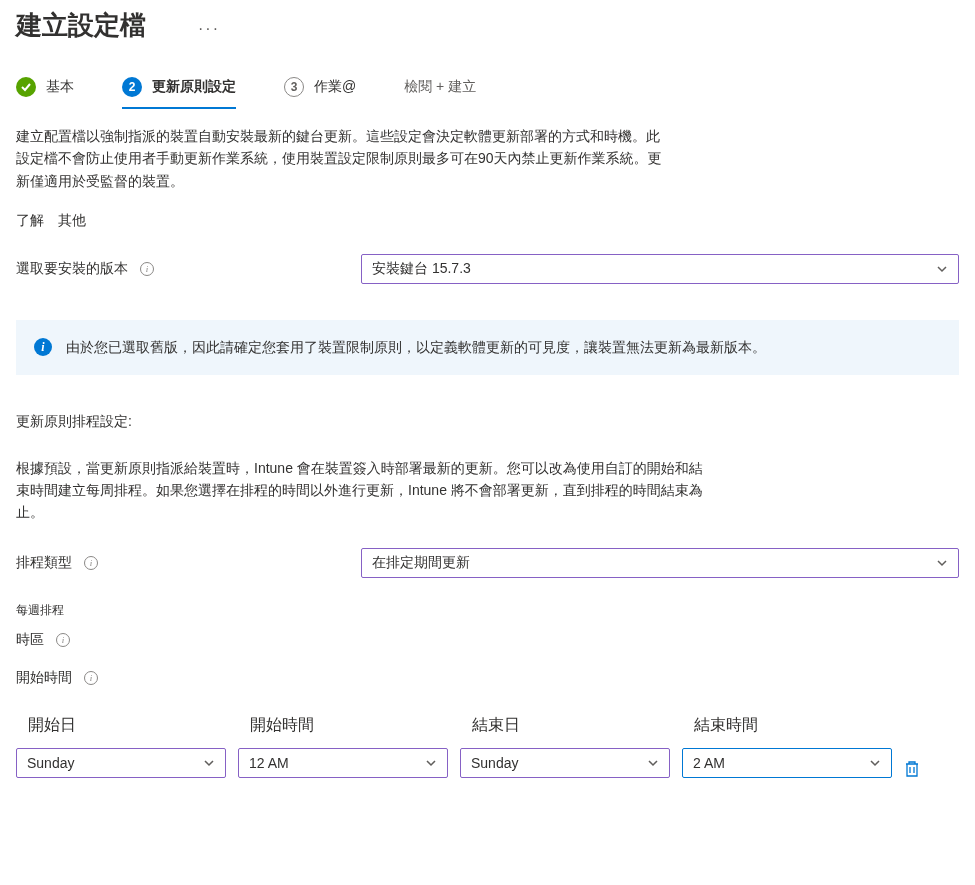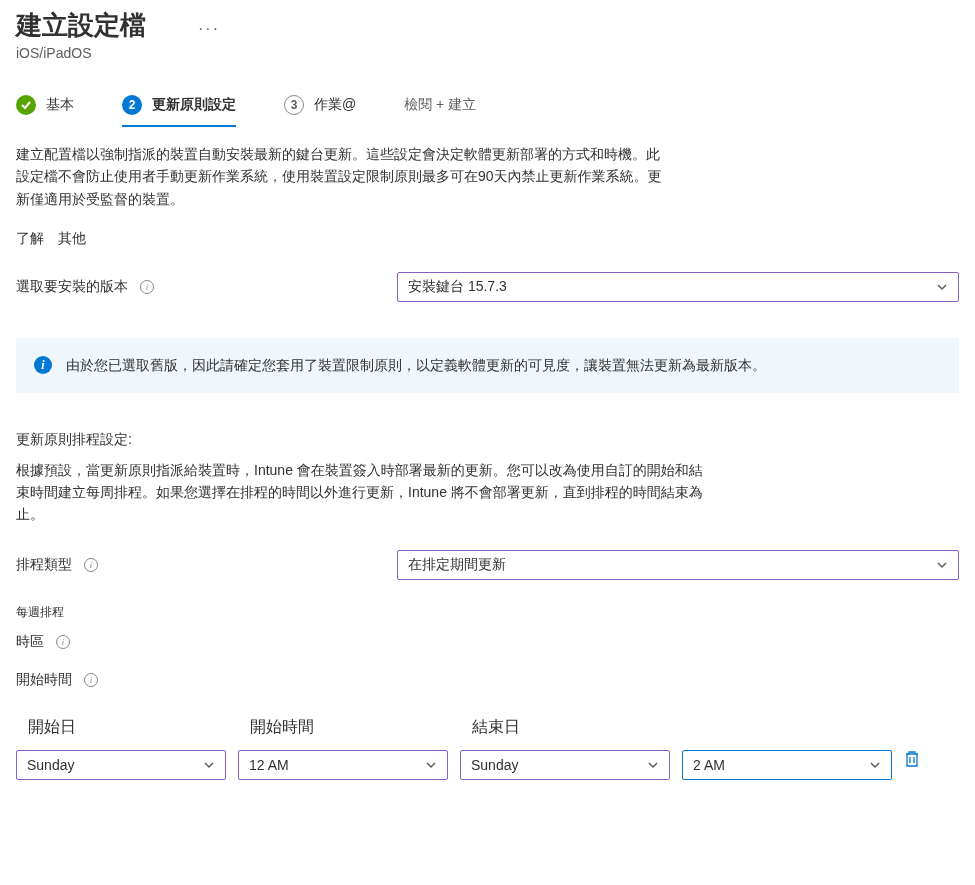--- a/index.html
+++ b/index.html
@@ -18,44 +18,43 @@
   .step-pending { border: 1px solid #8a8886; color: #605e5c; background: #fff; }
   .step.active { border-bottom: 2px solid #0078d4; padding-bottom: 10px; margin-bottom: -12px; }
   .step.active .step-label { font-weight: 600; }
   .review-label { color: #605e5c; }
   .description { font-size: 14px; line-height: 1.6; max-width: 650px; }
   .learn-more { font-size: 14px; margin-top: 20px; }
   .learn-more span { margin-right: 10px; }
   .form-row { display: flex; align-items: center; margin-top: 24px; }
   .form-label { width: 345px; font-size: 14px; display: flex; align-items: center; gap: 12px; }
   .info-icon { width: 14px; height: 14px; border: 1px solid #8a8886; border-radius: 50%; display: inline-flex; align-items: center; justify-content: center; font-size: 9px; color: #8a8886; cursor: default; font-style: italic; font-family: serif; }
-  .select { flex: 1; height: 30px; border: 1px solid #8661c5; border-radius: 2px; padding: 12px 10px; font-size: 14px; display: flex; align-items: center; justify-content: space-between; background: #fff; cursor: pointer; margin-left: 36px; }
+  .select { flex: 1; height: 30px; border: 1px solid #8661c5; border-radius: 2px; padding: 12px 10px; font-size: 14px; display: flex; align-items: center; justify-content: space-between; background: #fff; cursor: pointer; }
   .select-plain { border-color: #8a8886; }
   .chevron svg { display: block; }
   .info-box { background: #eff6fc; padding: 16px 18px; margin-top: 36px; display: flex; gap: 14px; font-size: 14px; line-height: 1.6; }
   .info-box-icon { width: 18px; height: 18px; background: #0078d4; border-radius: 50%; color: #fff; display: flex; align-items: center; justify-content: center; font-size: 12px; font-weight: bold; font-style: italic; font-family: serif; flex-shrink: 0; margin-top: 2px; }
   .section-title { font-size: 14px; margin-top: 38px; }
-  .section-desc { font-size: 14px; line-height: 1.6; margin-top: 10px; max-width: 700px; }
+  .section-desc { font-size: 14px; line-height: 1.6; margin-top: 26px; max-width: 700px; }
   .subsection-title { font-size: 12px; margin-top: 24px; }
   .time-header { display: flex; margin-top: 28px; font-size: 16px; padding-left: 12px; }
   .time-header > div { width: 222px; }
-  .time-row { display: flex; gap: 12px; margin-top: 12px; align-items: flex-start; }
+  .time-row { display: flex; gap: 12px; margin-top: 12px; align-items: flex-end; }
   .time-select { width: 210px; height: 30px; border: 1px solid #8661c5; border-radius: 2px; padding: 0 10px; font-size: 14px; display: flex; align-items: center; justify-content: space-between; background: #fff; cursor: pointer; }
   .time-select.blue { border-color: #0078d4; }
   .delete-icon { color: #0078d4; cursor: pointer; display: flex; }
 </style>
 </head>
 <body>
 
 <div class="header">
   <div class="title-row">
     <div class="title">建立設定檔</div>
     <div class="title-dots">···</div>
   </div>
-  <div class="subtitle">iOS/iPadOS</div>
 </div>
 
 <div class="steps">
   <div class="step">
     <span class="step-circle step-done">
       <svg width="12" height="12" viewBox="0 0 12 12">
           <path d="M2 6 L5 9 L10 3" stroke="#fff" stroke-width="2" fill="none"></path>
         </svg>
     </span>
     <span class="step-label">基本</span>
@@ -131,20 +130,21 @@
   <div class="form-label">
     <span>開始時間</span>
     <span class="info-icon">i</span>
   </div>
 </div>
 
 <div class="time-header">
   <div>開始日</div>
   <div>開始時間</div>
   <div>結束日</div>
+  <div>結束時間</div>
 </div>
 
 <div class="time-row">
   <div class="time-select">
     <span>Sunday</span>
     <span class="chevron">
         <svg width="12" height="12" viewBox="0 0 12 12">
           <path d="M2 4 L6 8 L10 4" stroke="#605e5c" stroke-width="1.5" fill="none"></path>
         </svg>
       </span>

